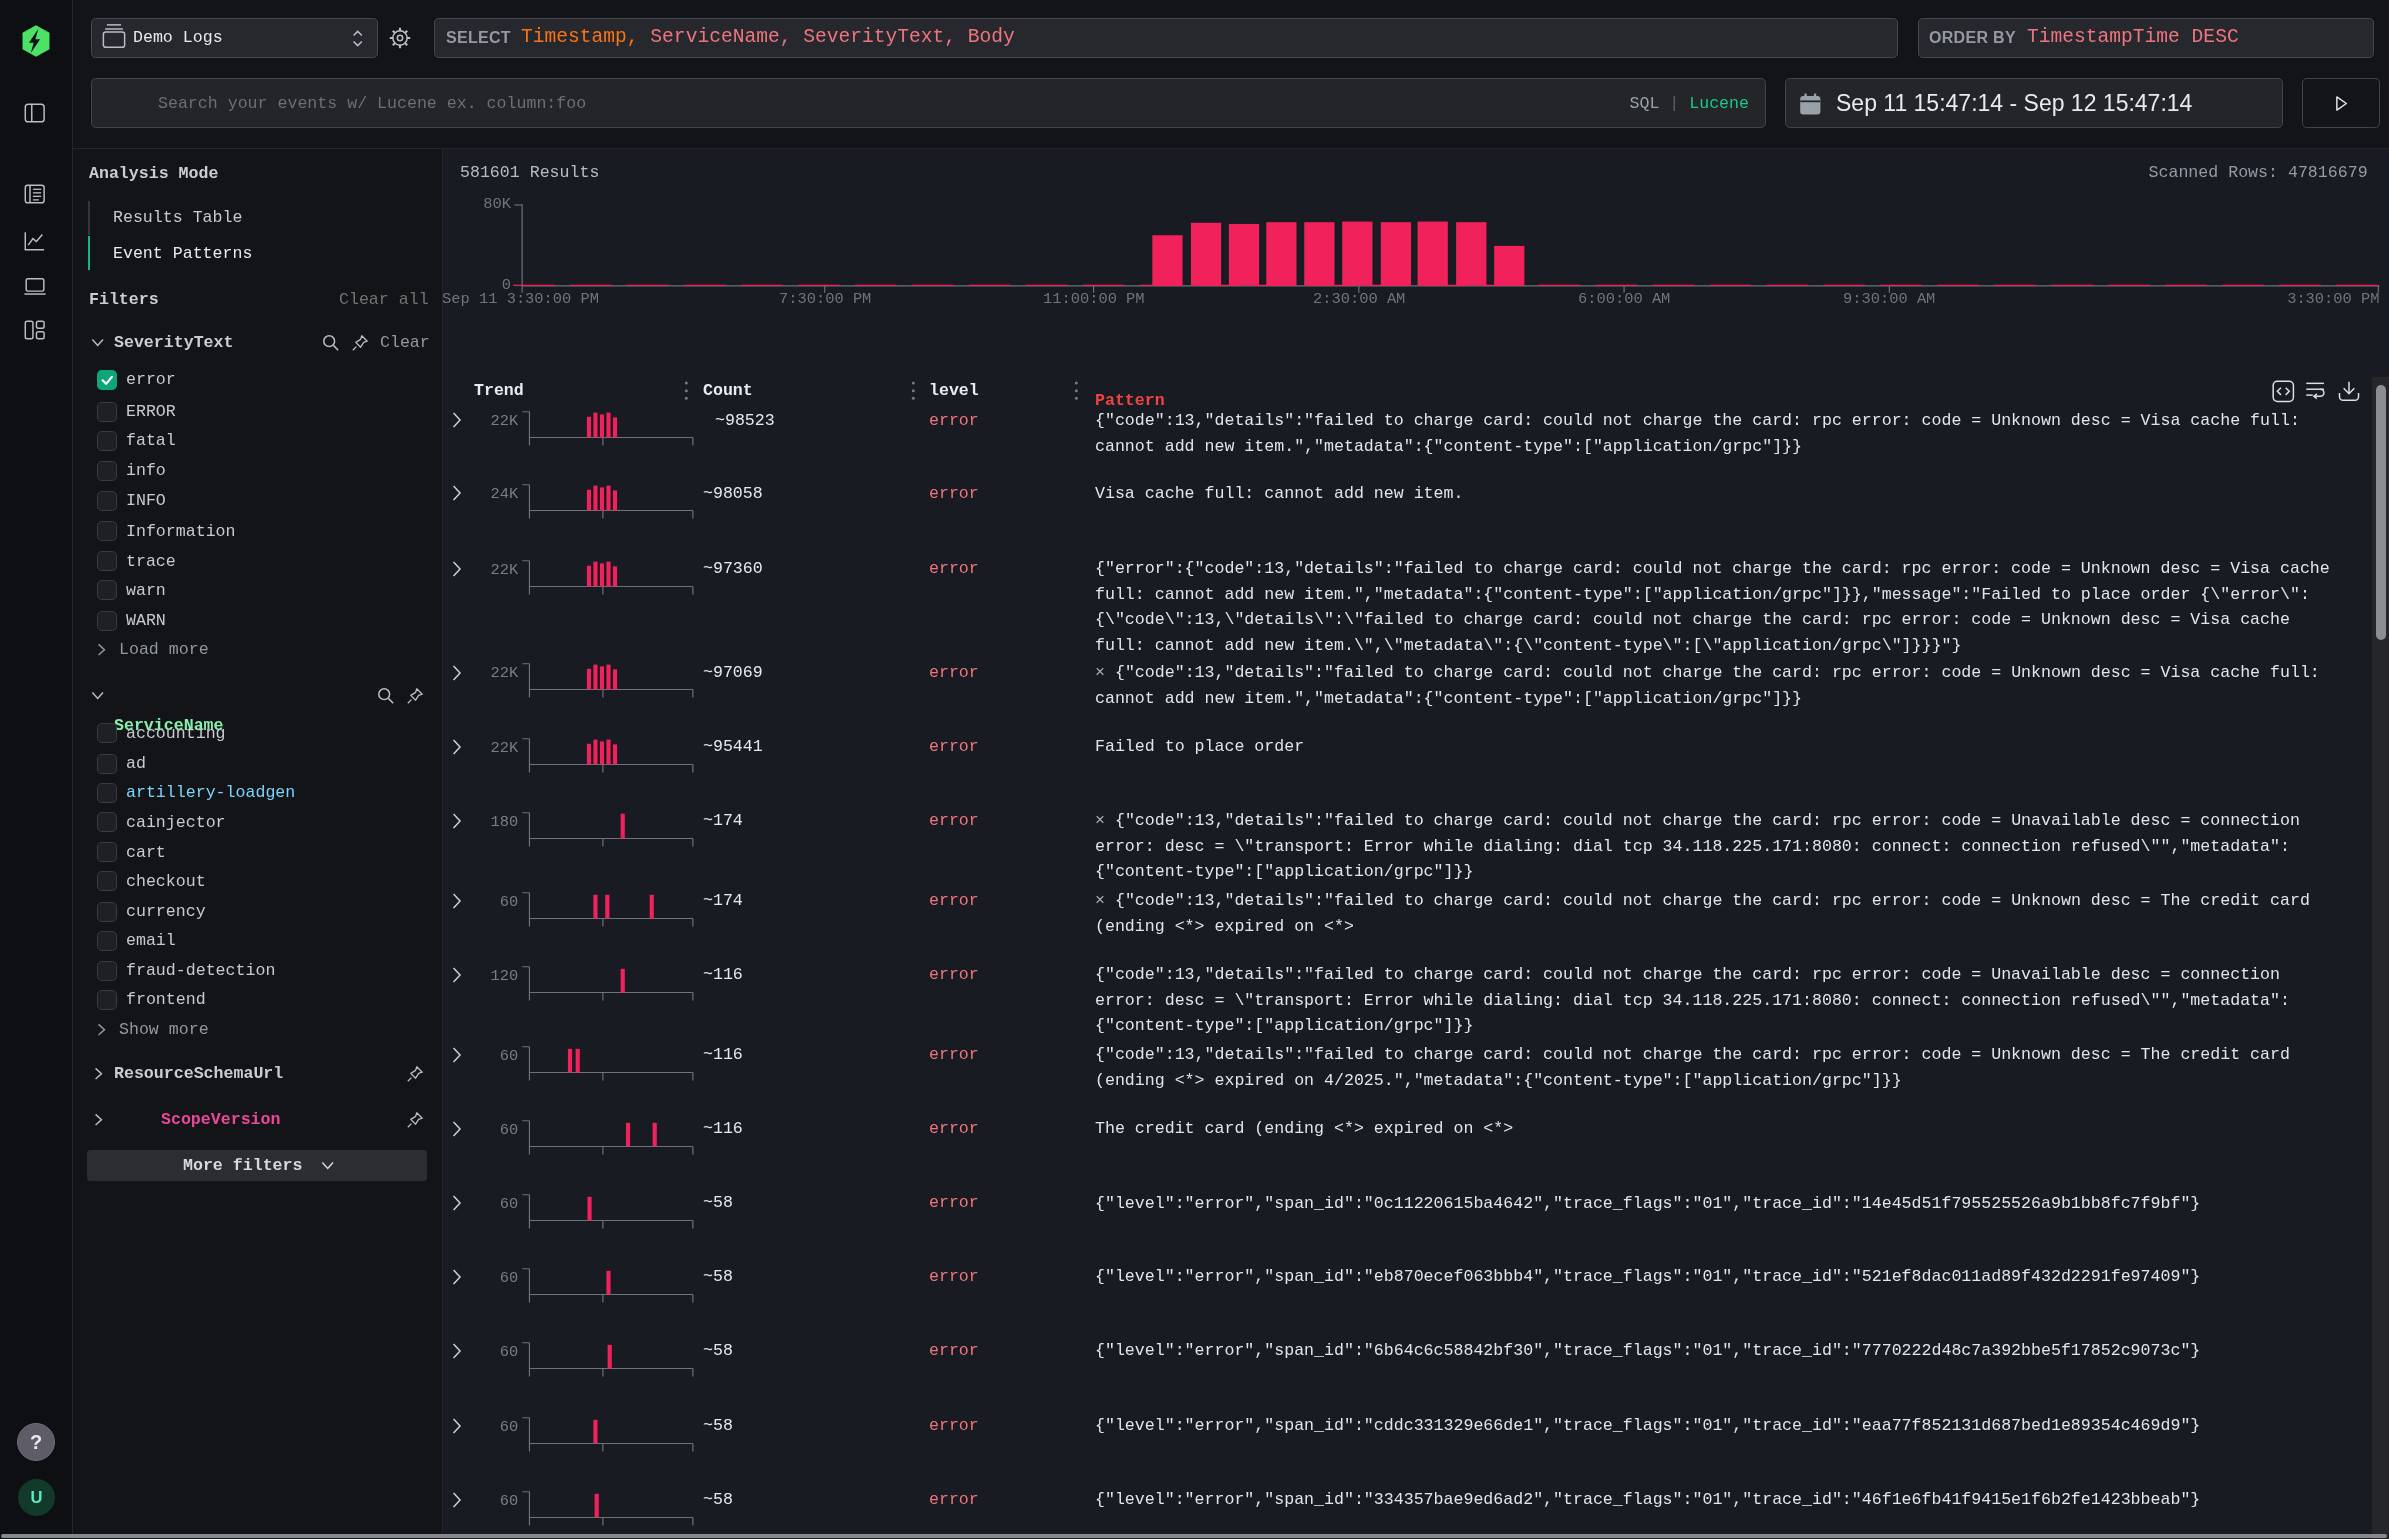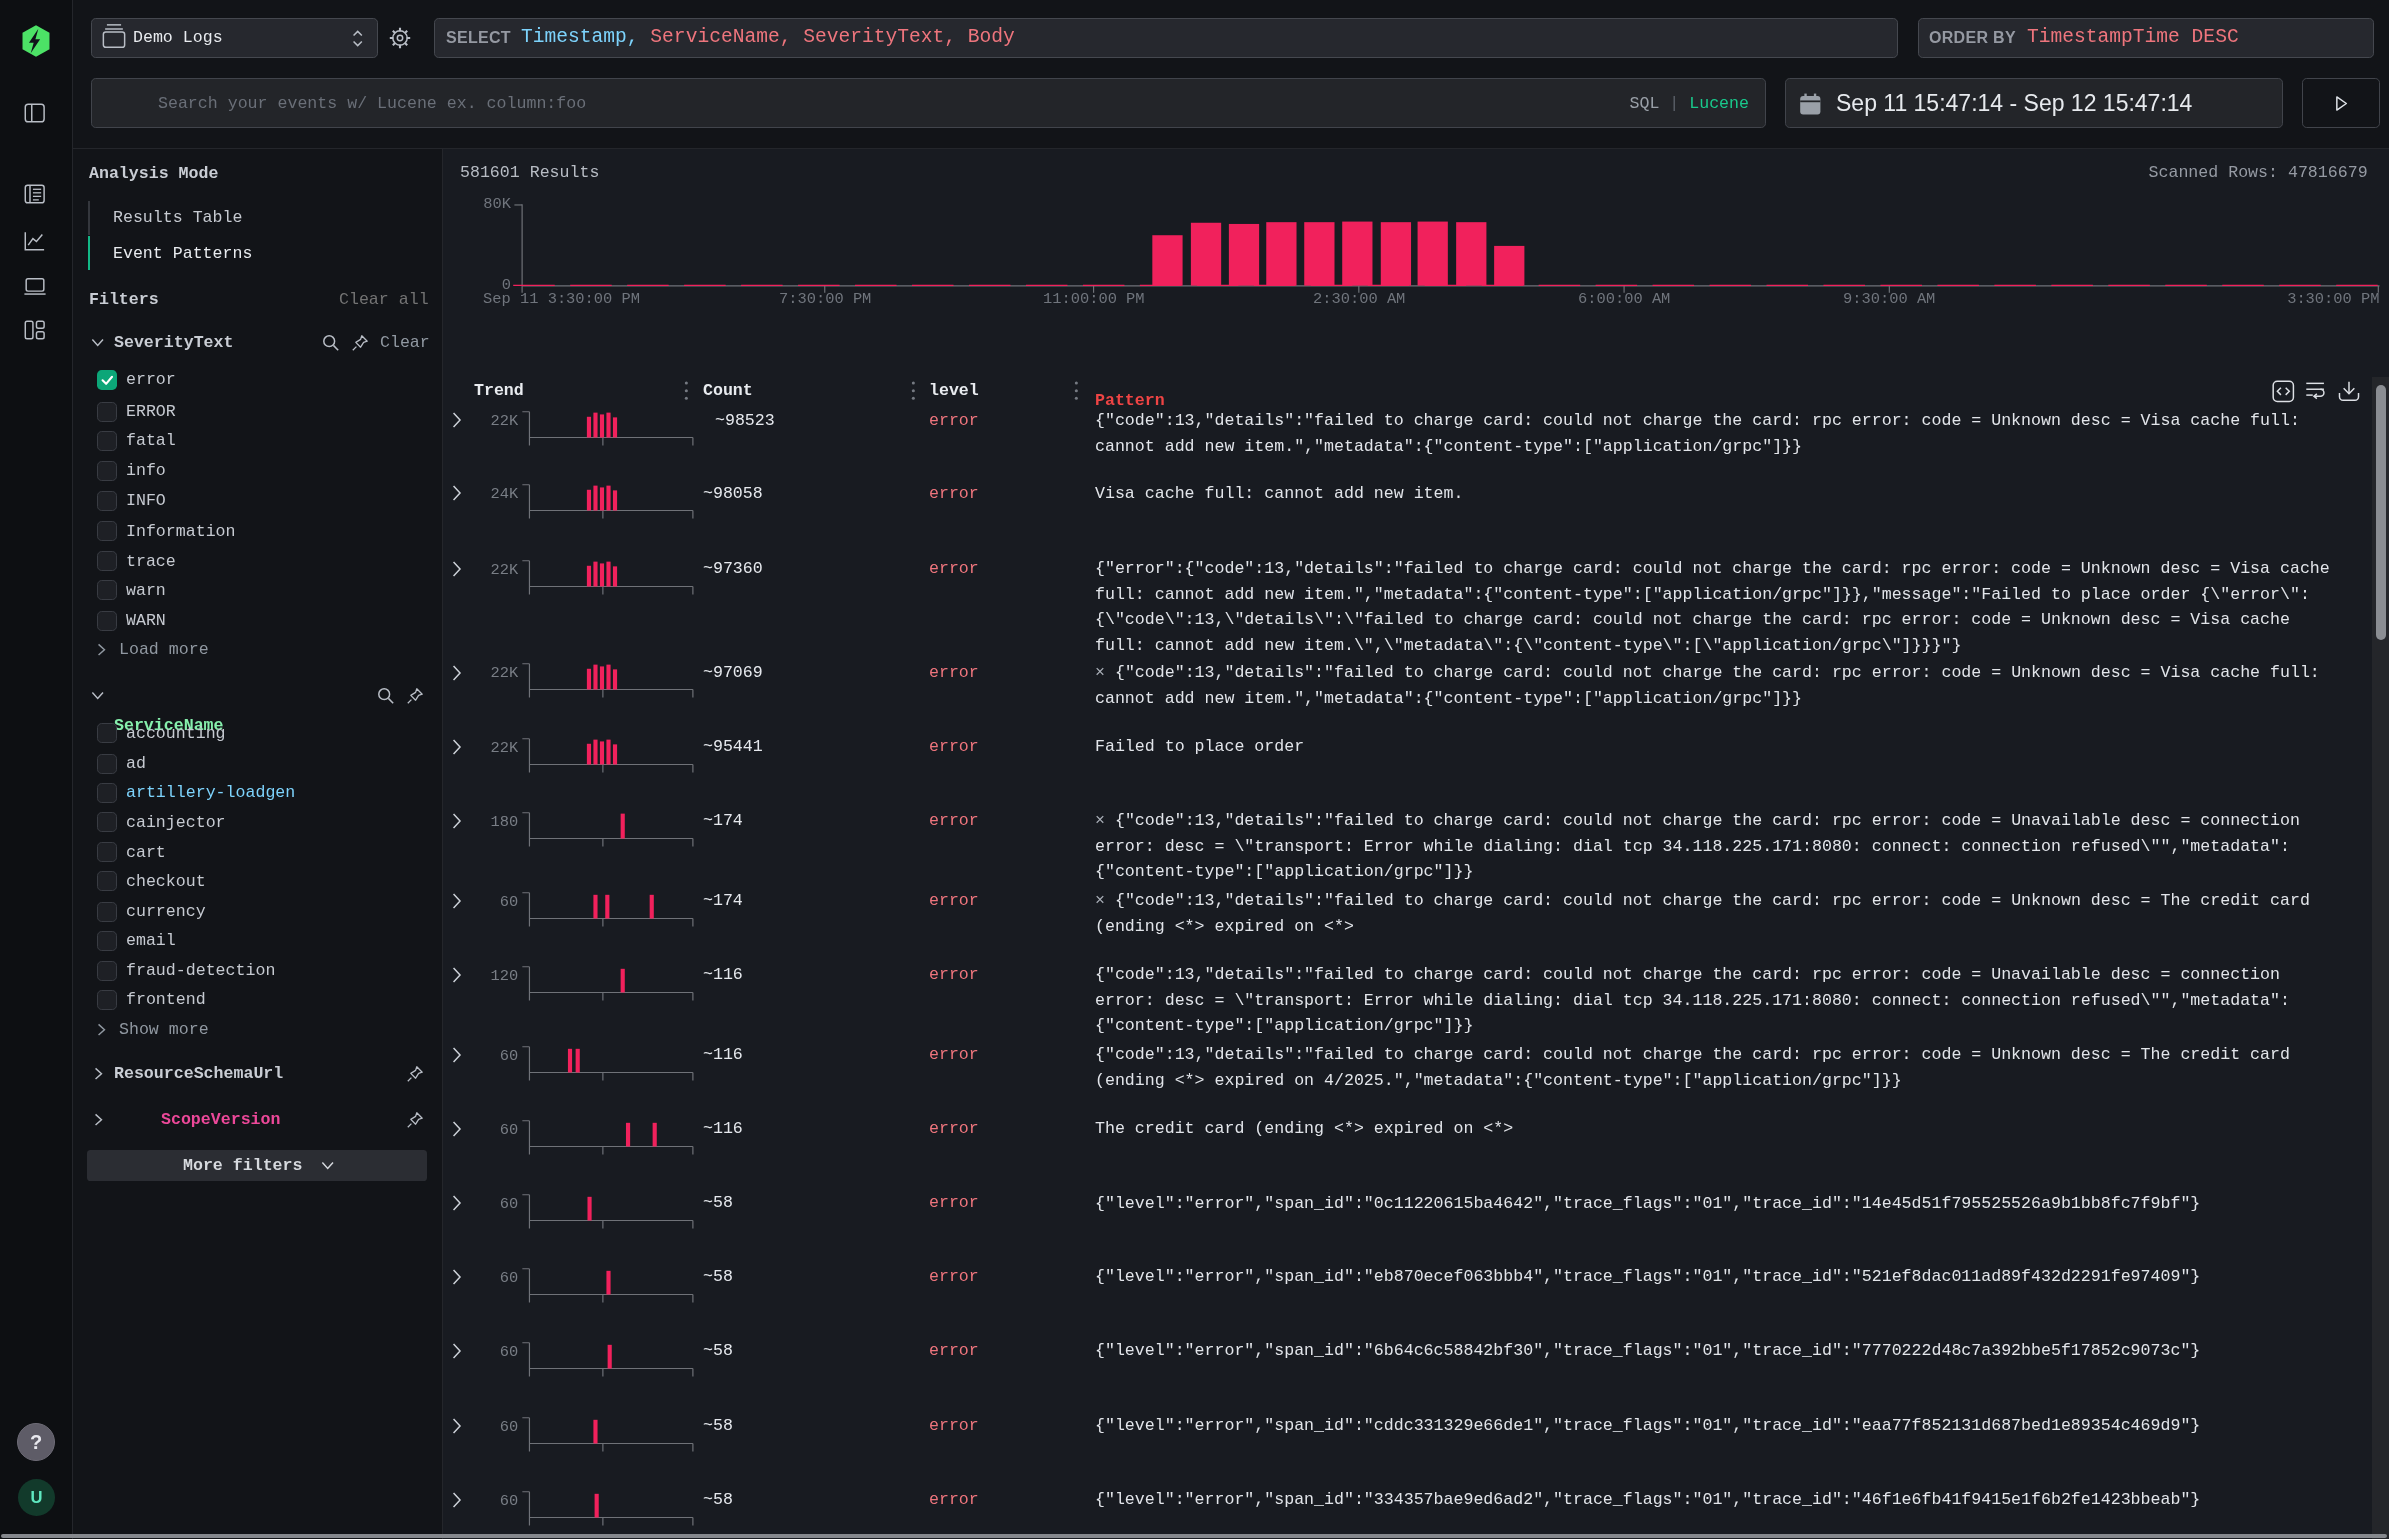--- a/index.html
+++ b/index.html
@@ -53,21 +53,21 @@
     <path d="M6 11 L13 4 L20 11" stroke="#b9bec6" stroke-width="2.5"></path>
     <path d="M6 21 L13 28 L20 21" stroke="#b9bec6" stroke-width="2.5"></path>
   </svg>
 <svg style="position:absolute;left:388px;top:26px" width="24" height="24" viewBox="0 0 40 40" fill="none">
     <circle cx="20" cy="20" r="12" stroke="#b9bec6" stroke-width="2.5"></circle>
 <circle cx="20" cy="20" r="4.5" stroke="#b9bec6" stroke-width="2.5"></circle>
 <path d="M20 3 v6 M20 37 v-6 M3 20 h6 M37 20 h-6 M8 8 l4.2 4.2 M32 32 l-4.2-4.2 M32 8 l-4.2 4.2 M8 32 l4.2-4.2" stroke="#b9bec6" stroke-width="3.5"></path>
   </svg>
 <div style="position:absolute;left:434px;top:18px;width:1464px;height:40px;box-sizing:border-box;background:#26282e;border:1.2px solid #45484f;border-radius:4.7px;"></div>
 <div style="position:absolute;top:22px;height:32px;font:bold 16px/32px 'Liberation Sans', sans-serif;color:#9599a2;white-space:pre;letter-spacing:0.3px;left:446px;">SELECT</div>
-<div style="position:absolute;left:521px;top:18.4px;height:39px;font:19.6px/39px 'Liberation Mono', monospace;white-space:pre"><span style="color:#7dd3fc">Timestamp,</span><span style="color:#ee757d"> ServiceName, SeverityText, Body</span></div>
+<div style="position:absolute;left:521px;top:18.4px;height:39px;font:19.6px/39px 'Liberation Mono', monospace;white-space:pre"><span style="color:#f97316">Timestamp,</span><span style="color:#ee757d"> ServiceName, SeverityText, Body</span></div>
 <div style="position:absolute;left:1918px;top:18px;width:456px;height:40px;box-sizing:border-box;background:#26282e;border:1.2px solid #45484f;border-radius:4.7px;"></div>
 <div style="position:absolute;top:22px;height:32px;font:bold 16px/32px 'Liberation Sans', sans-serif;color:#9599a2;white-space:pre;letter-spacing:0.3px;left:1929px;">ORDER BY</div>
 <div style="position:absolute;left:2027px;top:18.4px;height:39px;font:19.6px/39px 'Liberation Mono', monospace;color:#ee757d;white-space:pre">TimestampTime DESC</div>
 <div style="position:absolute;left:91px;top:78px;width:1675px;height:50px;box-sizing:border-box;background:#232529;border:1.2px solid #41444b;border-radius:4.7px;"></div>
 <div style="position:absolute;top:87px;height:33px;font:16.6px/33px 'Liberation Mono', monospace;color:#6a6f78;white-space:pre;left:110px;margin-left:48px;">Search your events w/ Lucene ex. column:foo</div>
 <div style="position:absolute;right:640px;top:87px;height:33px;font:16.6px/33px 'Liberation Mono', monospace;white-space:pre"><span style="color:#9aa0a8">SQL</span><span style="color:#5c6169"> | </span><span style="color:#19c98c">Lucene</span></div>
 <div style="position:absolute;left:1785px;top:78px;width:498px;height:50px;box-sizing:border-box;background:#232529;border:1.2px solid #41444b;border-radius:4.7px;"></div>
 <svg style="position:absolute;left:1799px;top:93px" width="22.6" height="22.6" viewBox="0 0 38 38" fill="none">
     <rect x="2" y="5" width="34" height="31" rx="5" fill="#9aa0a8"></rect>
 <line x1="11" y1="1" x2="11" y2="9" stroke="#9aa0a8" stroke-width="4"></line>
@@ -200,21 +200,21 @@
     <rect x="1453" y="44" width="51" height="107" fill="#f1215c"></rect>
     <rect x="1517" y="43" width="51" height="108" fill="#f1215c"></rect>
     <rect x="1582" y="44" width="51" height="107" fill="#f1215c"></rect>
     <rect x="1644" y="43" width="51" height="108" fill="#f1215c"></rect>
     <rect x="1709" y="44" width="51" height="107" fill="#f1215c"></rect>
     <rect x="1773" y="84" width="51" height="67" fill="#f1215c"></rect>
 <line x1="120" y1="150.5" x2="3265" y2="150.5" stroke="#f1215c" stroke-width="2.5" stroke-dasharray="70 26"></line>
 </svg>
 <div style="position:absolute;top:189px;height:31px;font:15.4px/31px 'Liberation Mono', monospace;color:#70757d;white-space:pre;right:1878px;">80K</div>
 <div style="position:absolute;top:270px;height:31px;font:15.4px/31px 'Liberation Mono', monospace;color:#70757d;white-space:pre;right:1878px;">0</div>
-<div style="position:absolute;top:284px;height:31px;font:15.4px/31px 'Liberation Mono', monospace;color:#70757d;white-space:pre;left:483px;text-align:right;">Sep 11 3:30:00 PM</div>
+<div style="position:absolute;top:284px;height:31px;font:15.4px/31px 'Liberation Mono', monospace;color:#70757d;white-space:pre;left:442px;text-align:right;">Sep 11 3:30:00 PM</div>
 <div style="position:absolute;top:284px;height:31px;font:15.4px/31px 'Liberation Mono', monospace;color:#70757d;white-space:pre;left:779px;">7:30:00 PM</div>
 <div style="position:absolute;top:284px;height:31px;font:15.4px/31px 'Liberation Mono', monospace;color:#70757d;white-space:pre;left:1043px;">11:00:00 PM</div>
 <div style="position:absolute;top:284px;height:31px;font:15.4px/31px 'Liberation Mono', monospace;color:#70757d;white-space:pre;left:1313px;">2:30:00 AM</div>
 <div style="position:absolute;top:284px;height:31px;font:15.4px/31px 'Liberation Mono', monospace;color:#70757d;white-space:pre;left:1578px;">6:00:00 AM</div>
 <div style="position:absolute;top:284px;height:31px;font:15.4px/31px 'Liberation Mono', monospace;color:#70757d;white-space:pre;left:1843px;">9:30:00 AM</div>
 <div style="position:absolute;top:284px;height:31px;font:15.4px/31px 'Liberation Mono', monospace;color:#70757d;white-space:pre;right:9.5px;">3:30:00 PM</div>
 <div style="position:absolute;top:374px;height:33px;font:bold 16.6px/33px 'Liberation Mono', monospace;color:#e8ebef;white-space:pre;left:474px;">Trend</div>
 <div style="position:absolute;top:374px;height:33px;font:bold 16.6px/33px 'Liberation Mono', monospace;color:#e8ebef;white-space:pre;left:703px;">Count</div>
 <div style="position:absolute;top:374px;height:33px;font:bold 16.6px/33px 'Liberation Mono', monospace;color:#e8ebef;white-space:pre;left:929px;">level</div>
 <div style="position:absolute;top:384px;height:33px;font:bold 16.6px/33px 'Liberation Mono', monospace;color:#ef4444;white-space:pre;left:1095px;text-align:center;">Pattern</div>

